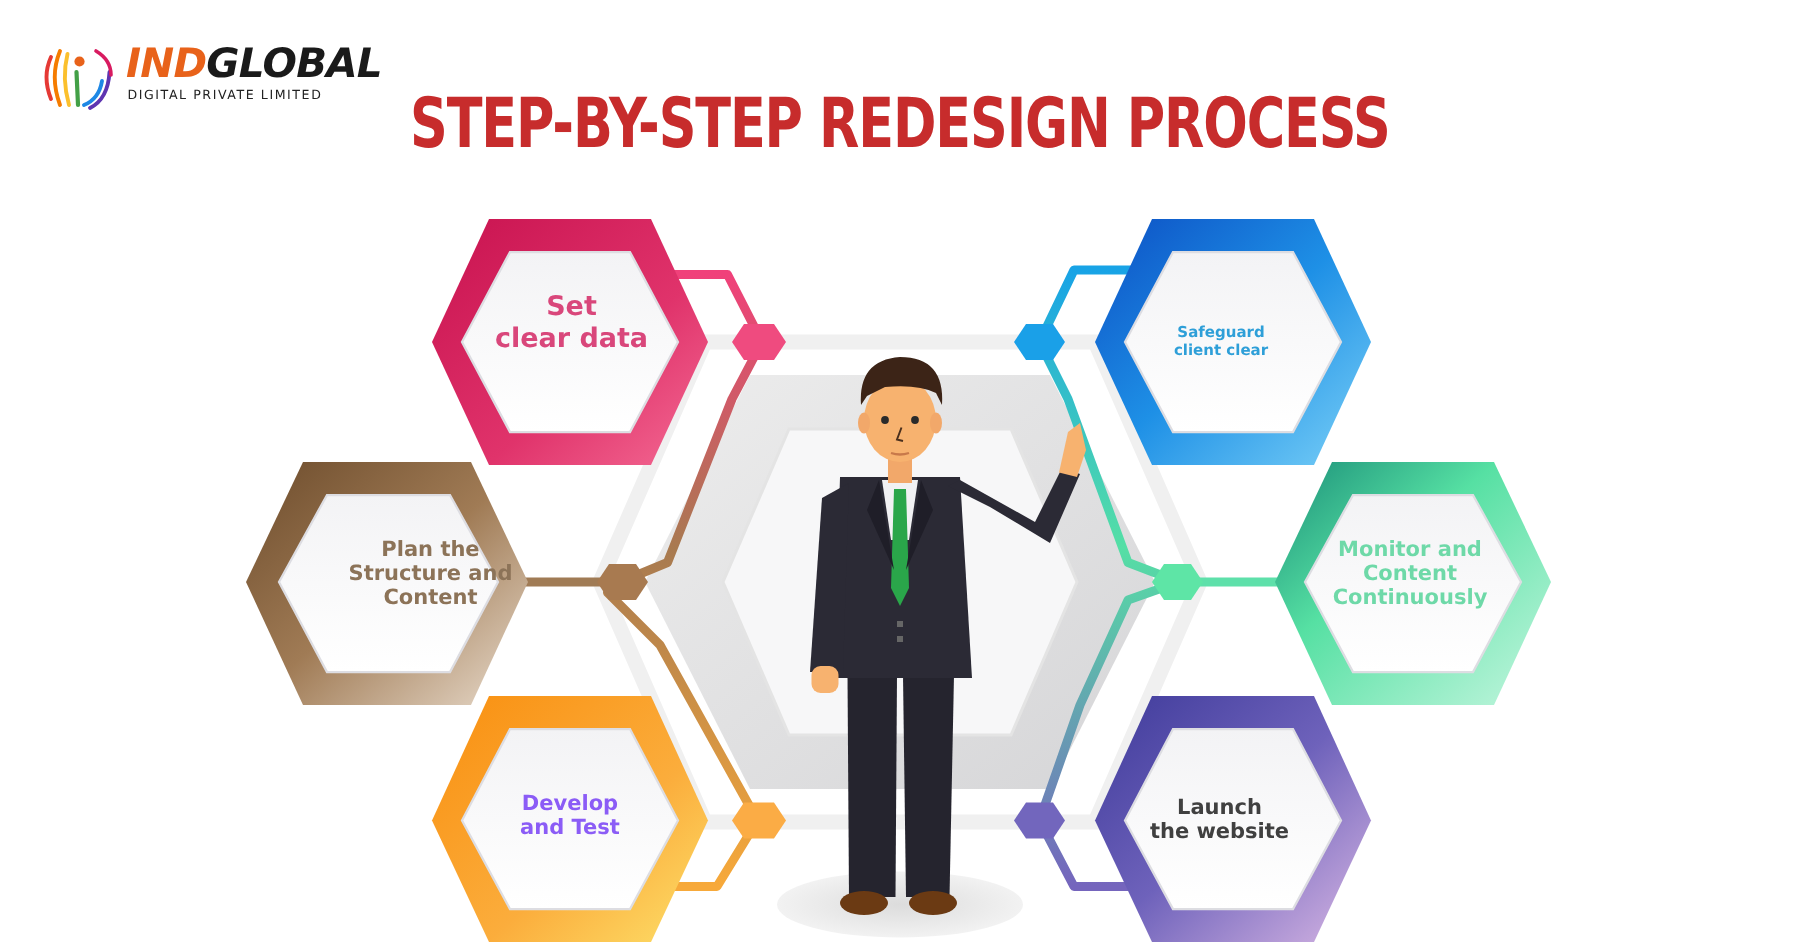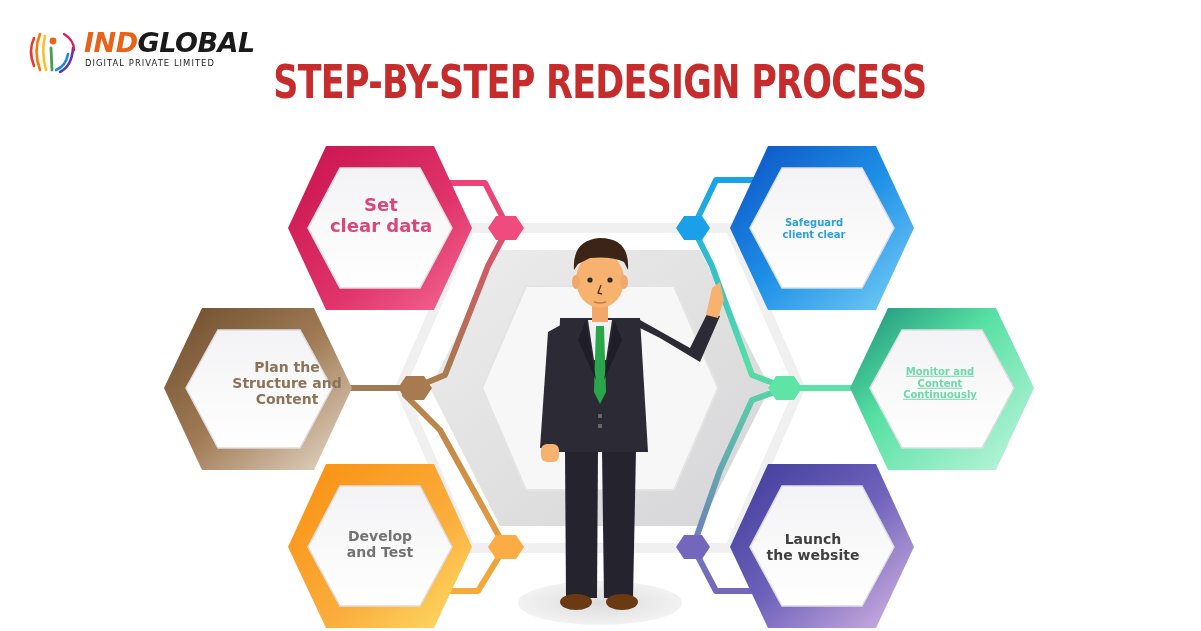--- a/index.html
+++ b/index.html
@@ -176,29 +176,29 @@
 
 <div class="hex-label" style="left:381px; top:216px; font-size:18px; color:#d9477b;">
   <div>Set</div>
   <div>clear data</div>
 </div>
 <div class="hex-label" style="left:255px; top:383px; font-size:14px; color:#8c7358;margin-left:32px;">
   <div>Plan the</div>
   <div>Structure and</div>
   <div>Content</div>
 </div>
-<div class="hex-label" style="left:380px; top:544px; font-size:14px; color:#737373;">
+<div class="hex-label" style="left:380px; top:544px; font-size:14px; color:#8b5cf6;">
   <div>Develop</div>
   <div>and Test</div>
 </div>
 <div class="hex-label" style="left:814px; top:228px; font-size:10px; color:#2e9fd8;">
   <div>Safeguard</div>
   <div>client clear</div>
 </div>
-<div class="hex-label" style="left:940px; top:383px; font-size:10px; color:#6ed9a8;text-decoration:underline;">
+<div class="hex-label" style="left:940px; top:383px; font-size:14px; color:#6ed9a8;">
   <div>Monitor and</div>
   <div>Content</div>
   <div>Continuously</div>
 </div>
 <div class="hex-label" style="left:813px; top:547px; font-size:14px; color:#404040;">
   <div>Launch</div>
   <div>the website</div>
 </div>
 
 </body></html>

